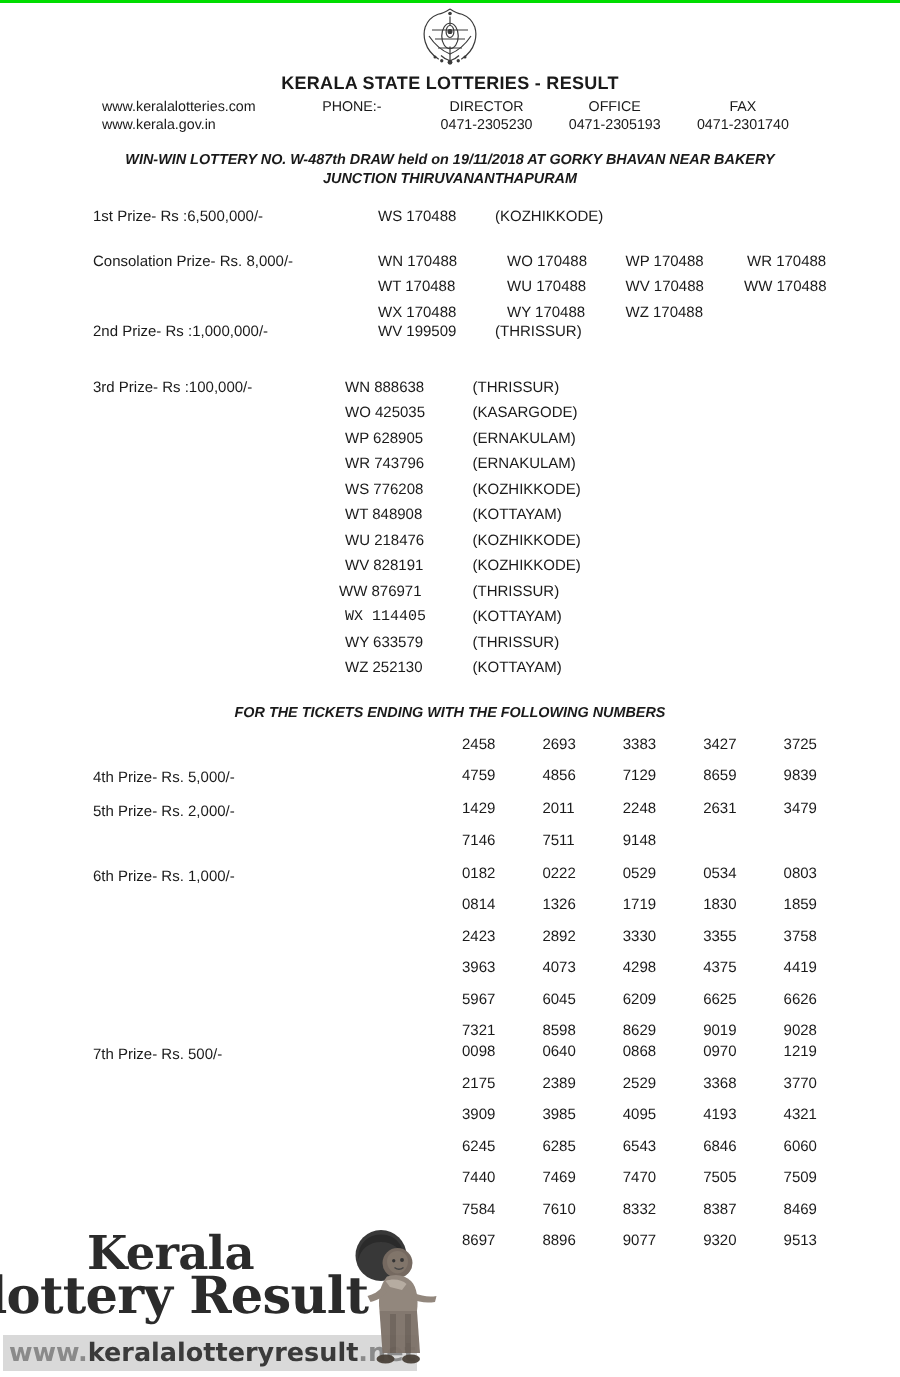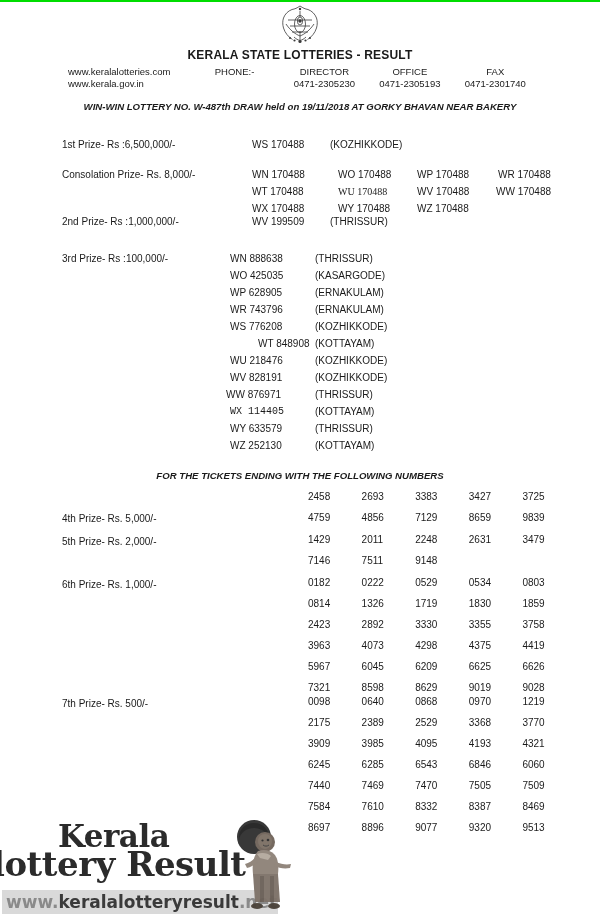--- a/index.html
+++ b/index.html
@@ -230,35 +230,36 @@
       <div class="c-web">www.kerala.gov.in</div>
       <div class="c-phone"></div>
       <div class="c-dir">0471-2305230</div>
       <div class="c-off">0471-2305193</div>
       <div class="c-fax">0471-2301740</div>
     </div>
   </div>
 
   <div class="draw-line">
     <div>WIN-WIN LOTTERY NO. W-487th DRAW held on 19/11/2018 AT GORKY BHAVAN NEAR BAKERY</div>
+    <div>JUNCTION THIRUVANANTHAPURAM</div>
   </div>
 
   <div class="prz-label" style="top:139px;left:62px;">1st Prize- Rs :6,500,000/-</div>
   <div class="tk" style="top:139px;left:252px;">WS 170488</div>
   <div class="place" style="top:139px;left:330px;">(KOZHIKKODE)</div>
 
   <div class="prz-label" style="top:169px;left:62px;">Consolation Prize- Rs. 8,000/-</div>
 
   <div class="tk" style="top:169px;left:252px;">WN 170488</div>
   <div class="tk" style="top:169px;left:338px;">WO 170488</div>
   <div class="tk" style="top:169px;left:417px;">WP 170488</div>
   <div class="tk" style="top:169px;left:498px;">WR 170488</div>
 
   <div class="tk" style="top:186px;left:252px;">WT 170488</div>
-  <div class="tk" style="top:186px;left:338px;font-family:Liberation Serif, serif;">WU 170488</div>
+  <div class="tk" style="top:186px;left:338px;">WU 170488</div>
   <div class="tk" style="top:186px;left:417px;">WV 170488</div>
   <div class="tk" style="top:186px;left:496px;">WW 170488</div>
 
   <div class="tk" style="top:203px;left:252px;">WX 170488</div>
   <div class="tk" style="top:203px;left:338px;">WY 170488</div>
   <div class="tk" style="top:203px;left:417px;">WZ 170488</div>
 
   <div class="prz-label" style="top:216px;left:62px;">2nd Prize- Rs :1,000,000/-</div>
   <div class="tk" style="top:216px;left:252px;">WV 199509</div>
   <div class="place" style="top:216px;left:330px;">(THRISSUR)</div>
@@ -268,21 +269,21 @@
   <div class="tk" style="top:253px;left:230px;">WN 888638</div>
   <div class="place" style="top:253px;left:315px;">(THRISSUR)</div>
   <div class="tk" style="top:270px;left:230px;">WO 425035</div>
   <div class="place" style="top:270px;left:315px;">(KASARGODE)</div>
   <div class="tk" style="top:287px;left:230px;">WP 628905</div>
   <div class="place" style="top:287px;left:315px;">(ERNAKULAM)</div>
   <div class="tk" style="top:304px;left:230px;">WR 743796</div>
   <div class="place" style="top:304px;left:315px;">(ERNAKULAM)</div>
   <div class="tk" style="top:321px;left:230px;">WS 776208</div>
   <div class="place" style="top:321px;left:315px;">(KOZHIKKODE)</div>
-  <div class="tk" style="top:338px;left:230px;margin-left:28px;">WT 848908</div>
+  <div class="tk" style="top:338px;left:230px;">WT 848908</div>
   <div class="place" style="top:338px;left:315px;">(KOTTAYAM)</div>
   <div class="tk" style="top:355px;left:230px;">WU 218476</div>
   <div class="place" style="top:355px;left:315px;">(KOZHIKKODE)</div>
   <div class="tk" style="top:372px;left:230px;">WV 828191</div>
   <div class="place" style="top:372px;left:315px;">(KOZHIKKODE)</div>
   <div class="tk" style="top:389px;left:226px;">WW 876971</div>
   <div class="place" style="top:389px;left:315px;">(THRISSUR)</div>
   <div class="tk" style="top:406px;left:230px;font-family:Liberation Mono, monospace;">WX 114405</div>
   <div class="place" style="top:406px;left:315px;">(KOTTAYAM)</div>
   <div class="tk" style="top:423px;left:230px;">WY 633579</div>

